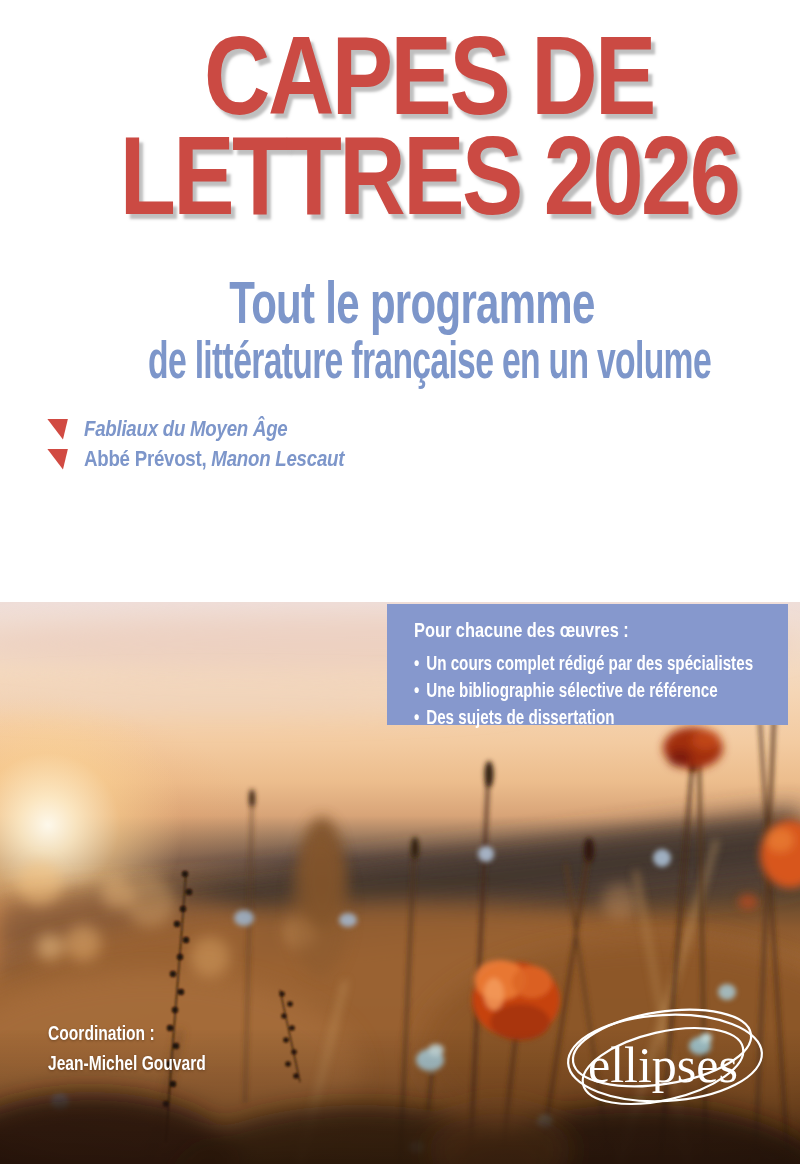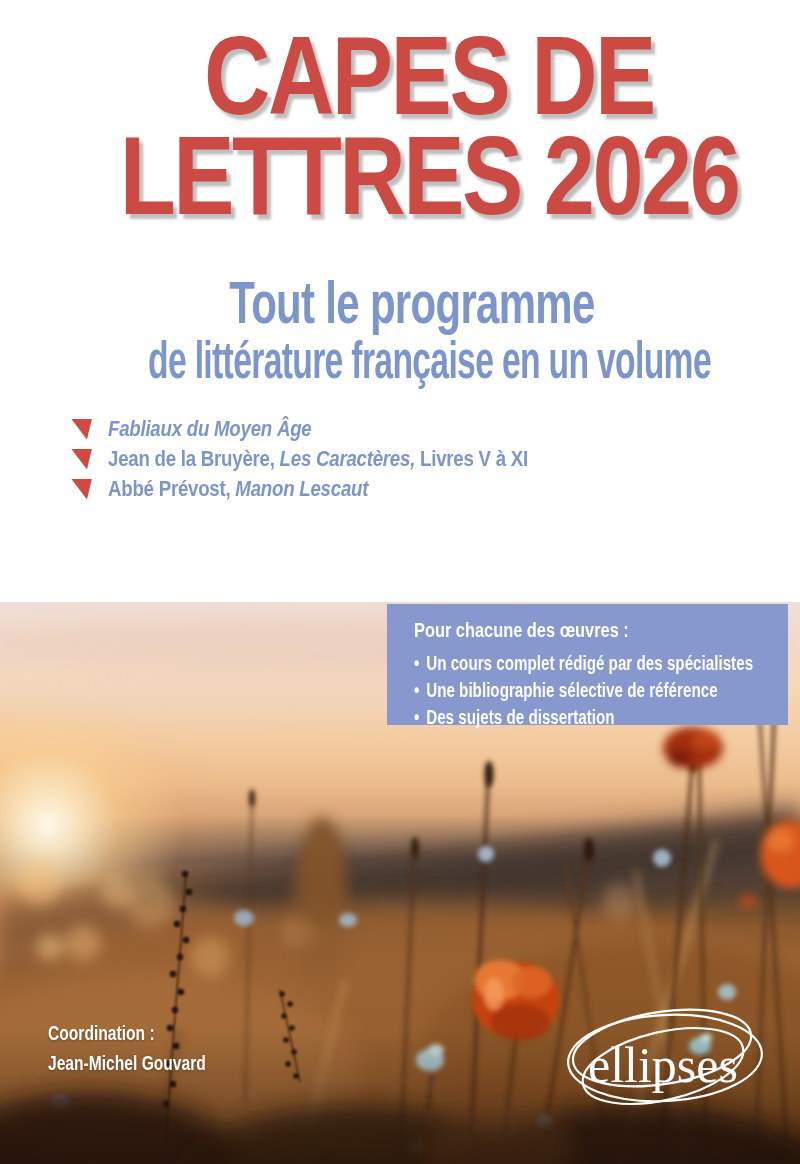--- a/index.html
+++ b/index.html
@@ -17,21 +17,21 @@
   
   .subtitle{position:absolute;top:274px;left:12px;width:800px;text-align:center;
     color:#7d96ca;font-weight:700;}
   .subtitle .s1{font-size:60px;line-height:58px;letter-spacing:-1px;
     transform:scaleX(.70);transform-origin:center;white-space:nowrap;}
   .subtitle .s2{font-size:51px;line-height:58px;letter-spacing:-1px;
     transform:scaleX(.66);transform-origin:center;white-space:nowrap;}
   
   .works{position:absolute;top:414px;left:0;width:800px;list-style:none;margin:0;padding:0;}
   .work{display:flex;align-items:center;height:30px;color:#7d96ca;
-    font-weight:700;font-size:22px;letter-spacing:-.3px;padding-left:24px;}
+    font-weight:700;font-size:22px;letter-spacing:-.3px;}
   .work-bullet{flex:none;width:21px;height:21px;margin:0 16px 0 47px;
     background:#d14a42;clip-path:polygon(0 0,100% 0,76% 100%);}
   .work-text{display:inline-block;transform:scaleX(.85);transform-origin:left center;white-space:pre;}
   .work-text .it{font-style:italic;}
   
   .photo{position:absolute;left:0;top:602px;width:800px;height:562px;overflow:hidden;
     background:
       radial-gradient(circle at 48px 223px, rgba(255,252,240,.96) 0px, rgba(255,240,205,.85) 28px, rgba(252,214,150,.5) 72px, rgba(250,200,140,0) 135px),
       radial-gradient(ellipse 430px 320px at 0px 310px, rgba(244,168,104,.55) 0%, rgba(244,168,104,0) 70%),
       linear-gradient(180deg,
@@ -70,24 +70,20 @@
 
   <div class="subtitle">
     <div class="s1">Tout le programme</div>
     <div class="s2">de littérature française en un volume</div>
   </div>
 
   <ul class="works">
     <li class="work">
       <span class="work-bullet"></span>
       <span class="work-text"><span></span><span class="it">Fabliaux du Moyen Âge</span><span></span><span class="it"></span><span></span></span>
-    </li>
-    <li class="work">
-      <span class="work-bullet"></span>
-      <span class="work-text"><span>Jean de la Bruyère, </span><span class="it">Les Caractères,</span><span> Livres V à XI</span><span class="it"></span><span></span></span>
     </li>
     <li class="work">
       <span class="work-bullet"></span>
       <span class="work-text"><span>Abbé Prévost, </span><span class="it">Manon Lescaut</span><span></span><span class="it"></span><span></span></span>
     </li>
   </ul>
 
   <div class="photo">
 
     <svg class="scene" width="800" height="562" viewBox="0 0 800 562">

